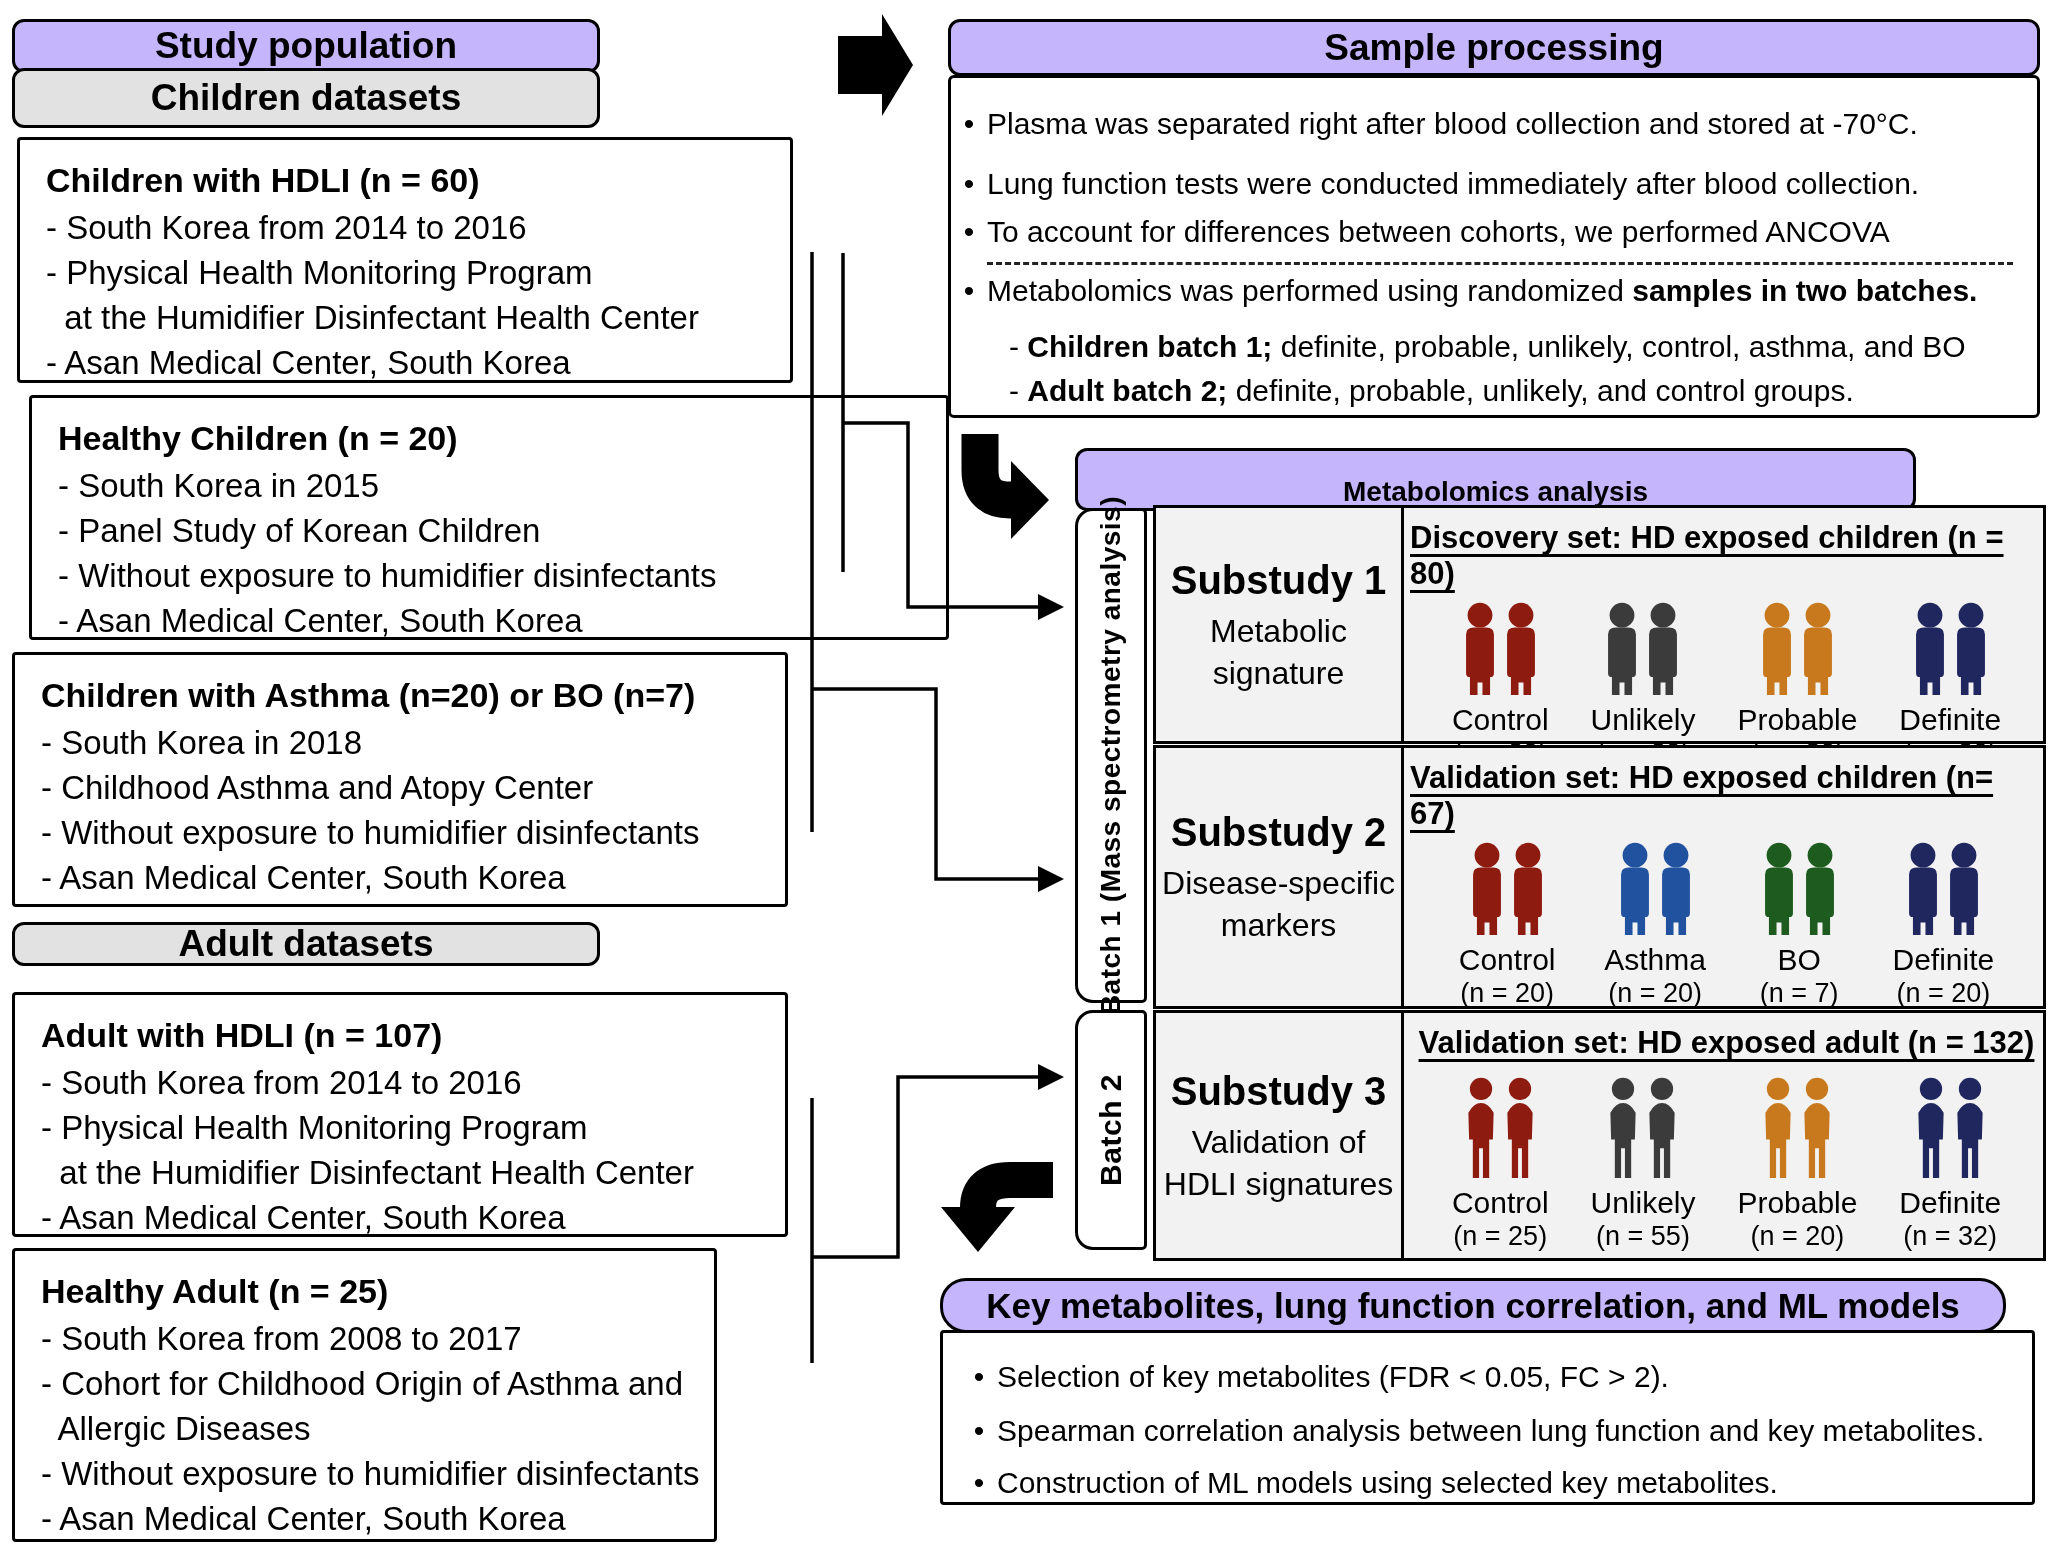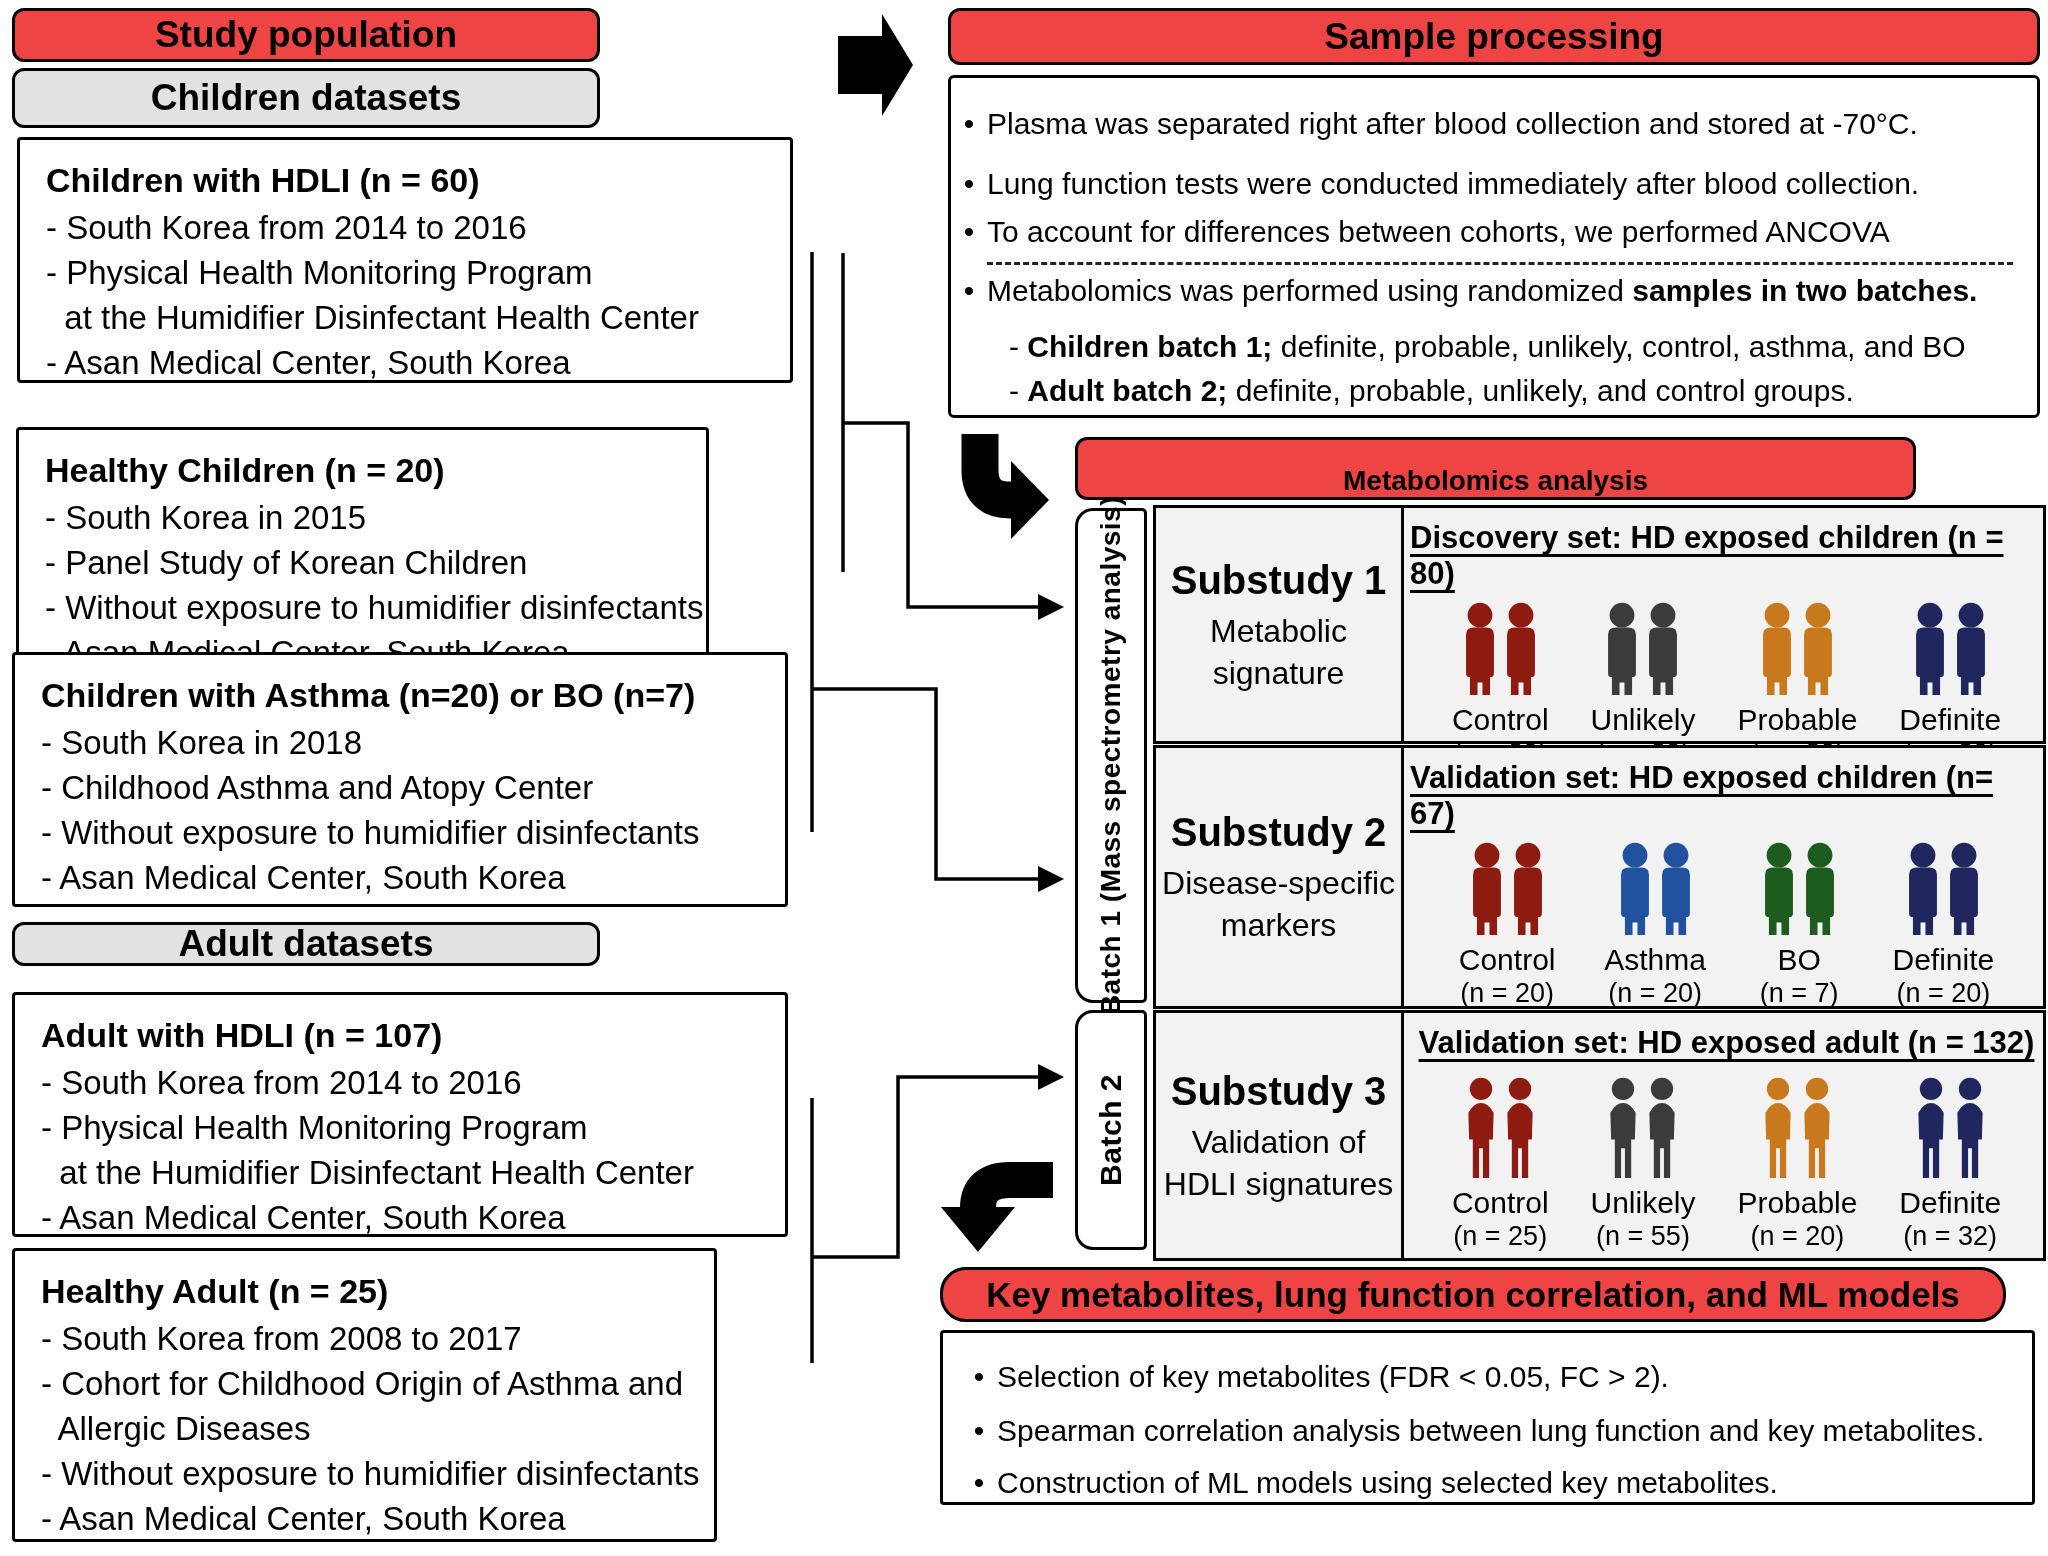--- a/index.html
+++ b/index.html
@@ -2,21 +2,21 @@
 <html><head>
 <meta charset="utf-8">
 <style>
   html,body{margin:0;padding:0;background:#fff;}
   #canvas{position:relative;width:2048px;height:1556px;background:#fff;
           font-family:"Liberation Sans",sans-serif;color:#000;overflow:hidden;}
   .abs{position:absolute;box-sizing:border-box;}
   
   .hdr{display:flex;align-items:center;justify-content:center;border:3px solid #000;
        border-radius:12px;font-weight:bold;font-size:37px;}
-  .hdr-dark{background:#ef4444;}
+  .hdr-dark{background:#c4b5fd;margin-top:11px;}
   .hdr-light{background:#E2E2E2;}
   
   .wbox{background:#fff;border:3px solid #000;border-radius:4px;}
   .ds-box{padding:15px 18px 0 26px;}
   .ds-title{font-weight:bold;font-size:34px;line-height:50px;white-space:pre;}
   .ds-line{font-size:33px;line-height:45px;white-space:pre;}
   
   .sp-line{display:flex;font-size:30px;line-height:32px;white-space:pre;}
   .sp-line .dot{width:36px;text-align:center;flex:0 0 36px;}
   .sp-sub{padding-left:58px;}
@@ -62,21 +62,21 @@
   </div>
 
   <div class="abs wbox ds-box" style="left:17px;top:137px;width:776px;height:246px;">
     <div class="ds-title">Children with HDLI (n = 60)</div>
     <div class="ds-line">- South Korea from 2014 to 2016</div>
     <div class="ds-line">- Physical Health Monitoring Program</div>
     <div class="ds-line">  at the Humidifier Disinfectant Health Center</div>
     <div class="ds-line">- Asan Medical Center, South Korea</div>
   </div>
 
-  <div class="abs wbox ds-box" style="left:16px;top:395px;width:693px;height:245px;margin-top:32px;">
+  <div class="abs wbox ds-box" style="left:29px;top:395px;width:920px;height:245px;">
     <div class="ds-title">Healthy Children (n = 20)</div>
     <div class="ds-line">- South Korea in 2015</div>
     <div class="ds-line">- Panel Study of Korean Children</div>
     <div class="ds-line">- Without exposure to humidifier disinfectants</div>
     <div class="ds-line">- Asan Medical Center, South Korea</div>
   </div>
 
   <div class="abs wbox ds-box" style="left:12px;top:652px;width:776px;height:255px;">
     <div class="ds-title">Children with Asthma (n=20) or BO (n=7)</div>
     <div class="ds-line">- South Korea in 2018</div>

